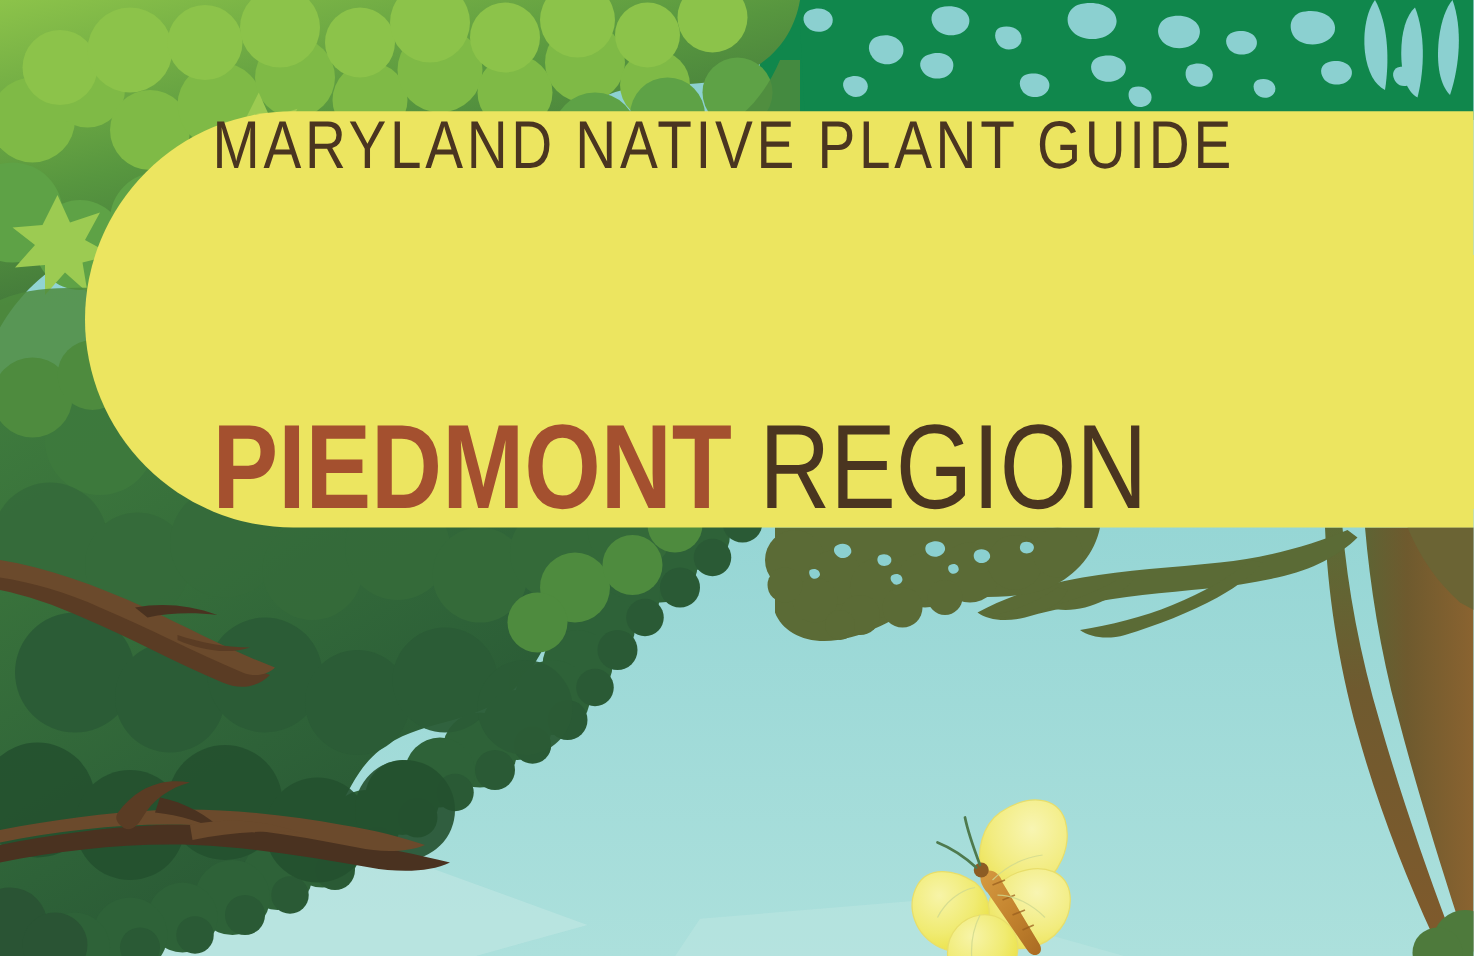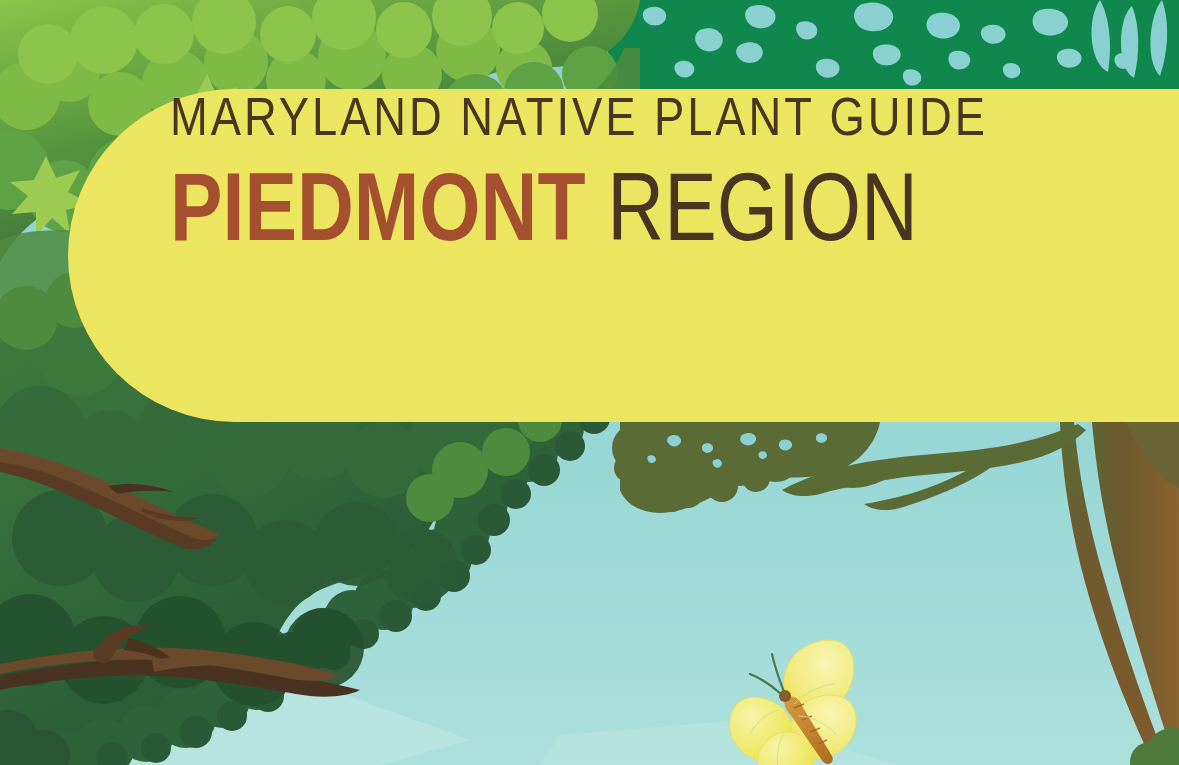--- a/index.html
+++ b/index.html
@@ -28,21 +28,21 @@
     position: absolute;
     left: 68px;
     top: 89px;
     width: 1111px;
     height: 333px;
     background: #ECE560;
     border-radius: 168px 0 0 168px;
     z-index: 30;
     display: flex;
     flex-direction: column;
-    justify-content: flex-start;
+    justify-content: space-between;
     align-items: flex-start;
     padding-left: 102px;
     box-sizing: border-box;
   }
   #eyebrow-line {
     font-size: 54px;
     line-height: 1;
     letter-spacing: 3.5px;
     color: #4A3520;
     font-weight: 400;

